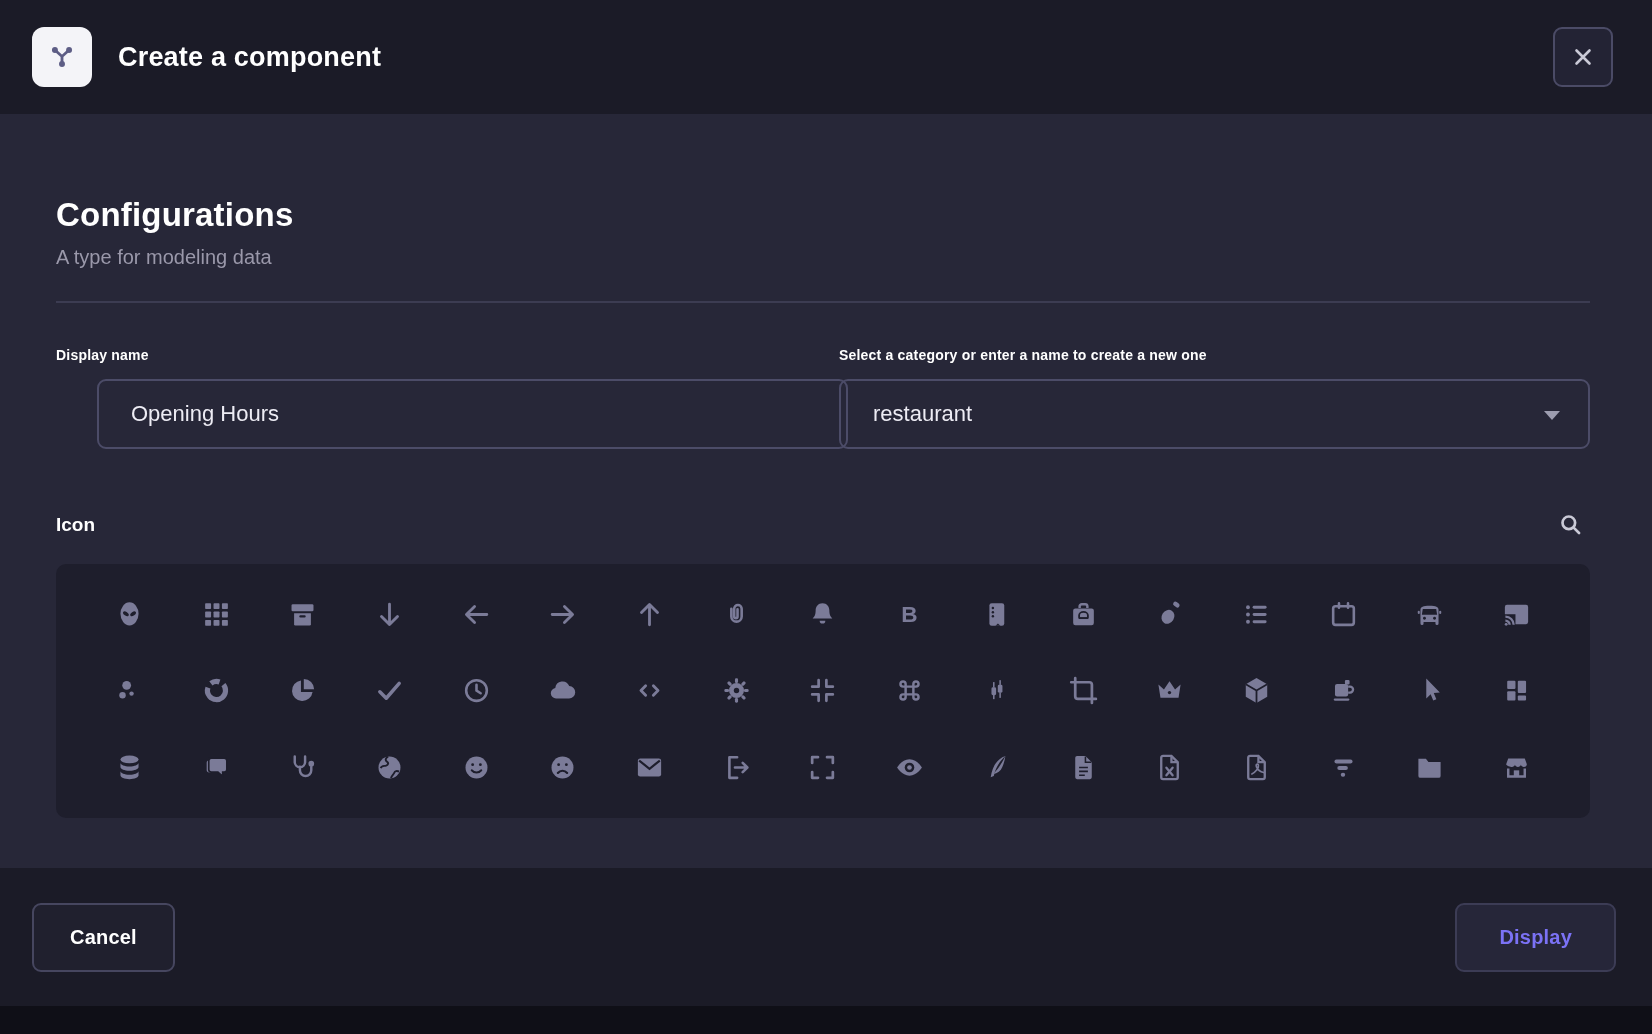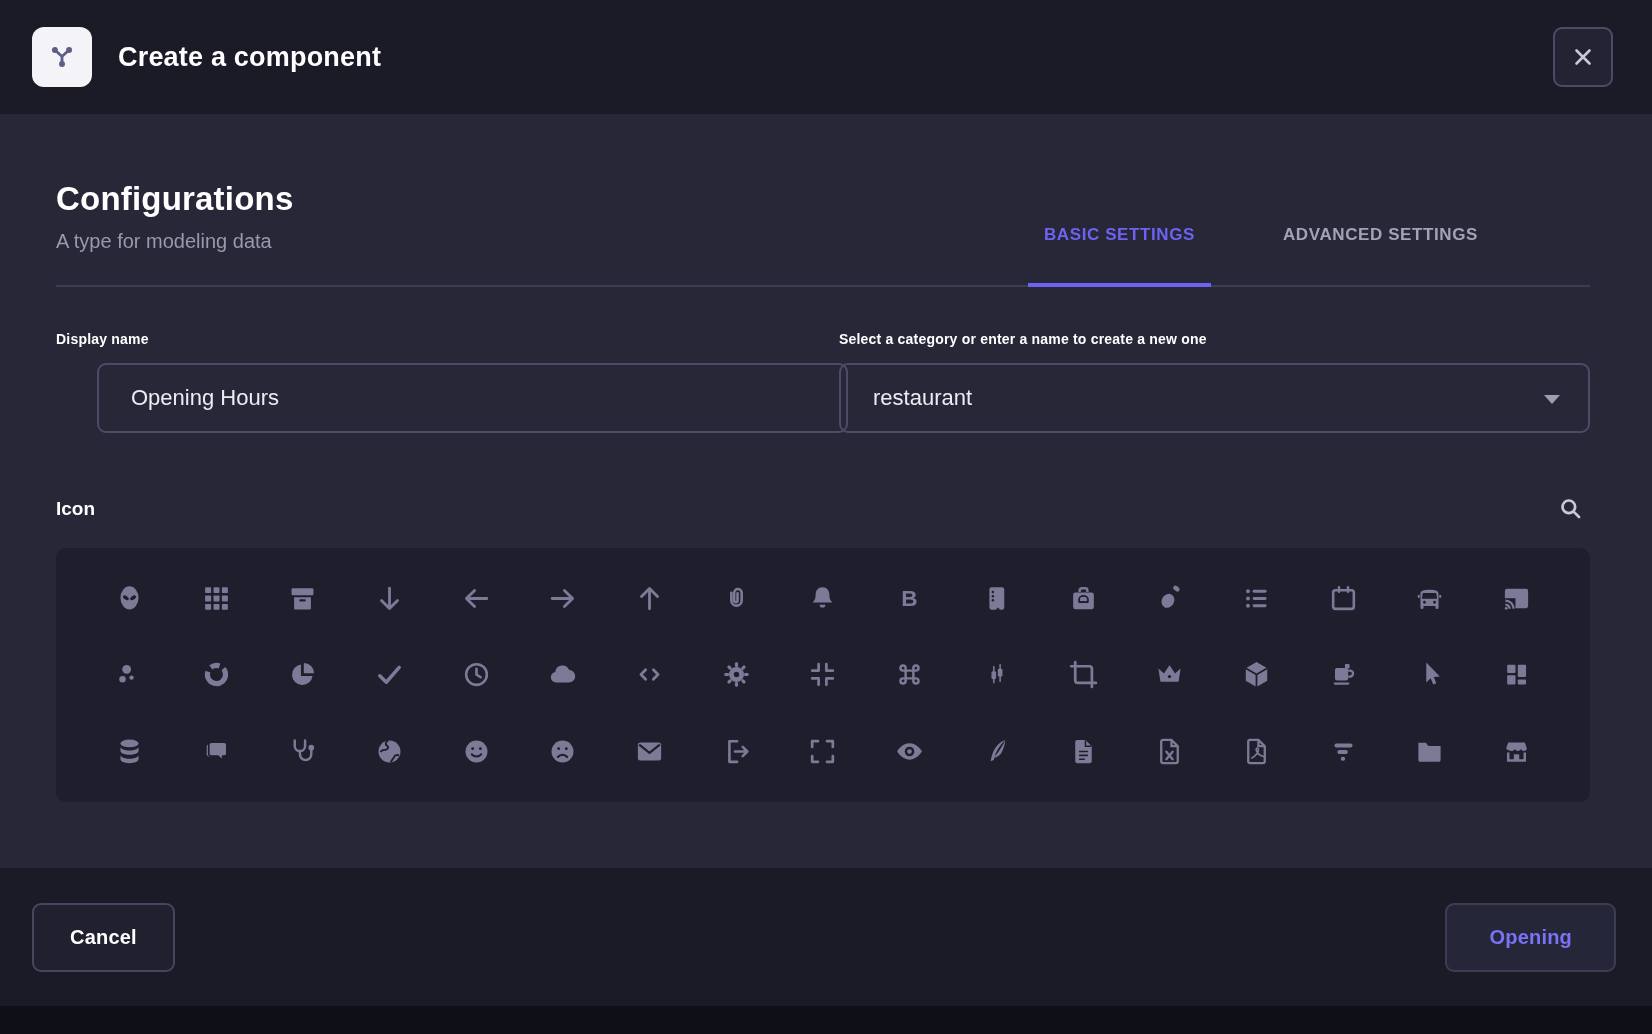--- a/index.html
+++ b/index.html
@@ -26,21 +26,21 @@
     cursor:pointer; color:#c9c9d6;
   }
   
   .bd { flex:1 1 auto; padding:0 62px 0 56px; background:#272738; }
   .top-row {
     display:flex; justify-content:space-between; align-items:flex-end;
     border-bottom:2px solid #3c3c52; padding-top:66px;
   }
   .page-title { font-size:33px; font-weight:bold; letter-spacing:.2px; }
   .page-sub { font-size:20px; color:#9a98aa; margin-top:12px; }
-  .titles { padding-bottom:32px; }
+  .titles { padding-bottom:32px;margin-top:16px; }
   .tabs { display:flex; gap:56px; margin-right:96px; }
   .tab {
     font-size:17px; font-weight:bold; letter-spacing:.6px; color:#a4a2b4;
     padding:0 16px 38px 16px; cursor:pointer; border-bottom:4px solid transparent;
     margin-bottom:-2px;
   }
   .tab.active { color:#6c63f0; border-bottom-color:#6c63f0; }
   
   .form-row { display:flex; gap:32px; margin-top:44px; }
   .field { flex:1; min-width:0; }
@@ -109,24 +109,20 @@
   </div>
 </div>
 
 <div class="bd">
 
   <div class="top-row">
     <div class="titles">
       <div class="page-title">Configurations</div>
       <div class="page-sub">A type for modeling data</div>
     </div>
-    <div class="tabs">
-      <div class="tab active">BASIC SETTINGS</div>
-      <div class="tab">ADVANCED SETTINGS</div>
-    </div>
   </div>
 
   <div class="form-row">
     <div class="field">
       <div class="field-label">Display name</div>
       <input class="tbox" type="text" value="Opening Hours" style="">
     </div>
     <div class="field">
       <div class="field-label">Select a category or enter a name to create a new one</div>
       <div class="select-box">
@@ -551,15 +547,15 @@
           <path d="M5.6 12.8V19h12.8v-6.2" stroke="currentColor" stroke-width="1.9" fill="none"></path>
           <rect x="9.9" y="14.2" width="4.2" height="4.8" fill="currentColor"></rect>
         </svg>
       </div>
     </div>
 
 </div>
 
 <div class="ftr">
   <button class="btn btn-cancel">Cancel</button>
-  <button class="btn btn-continue">Opening</button>
+  <button class="btn btn-continue">Display</button>
 </div>
 <div class="bottom-strip"></div>
 
 </body></html>

